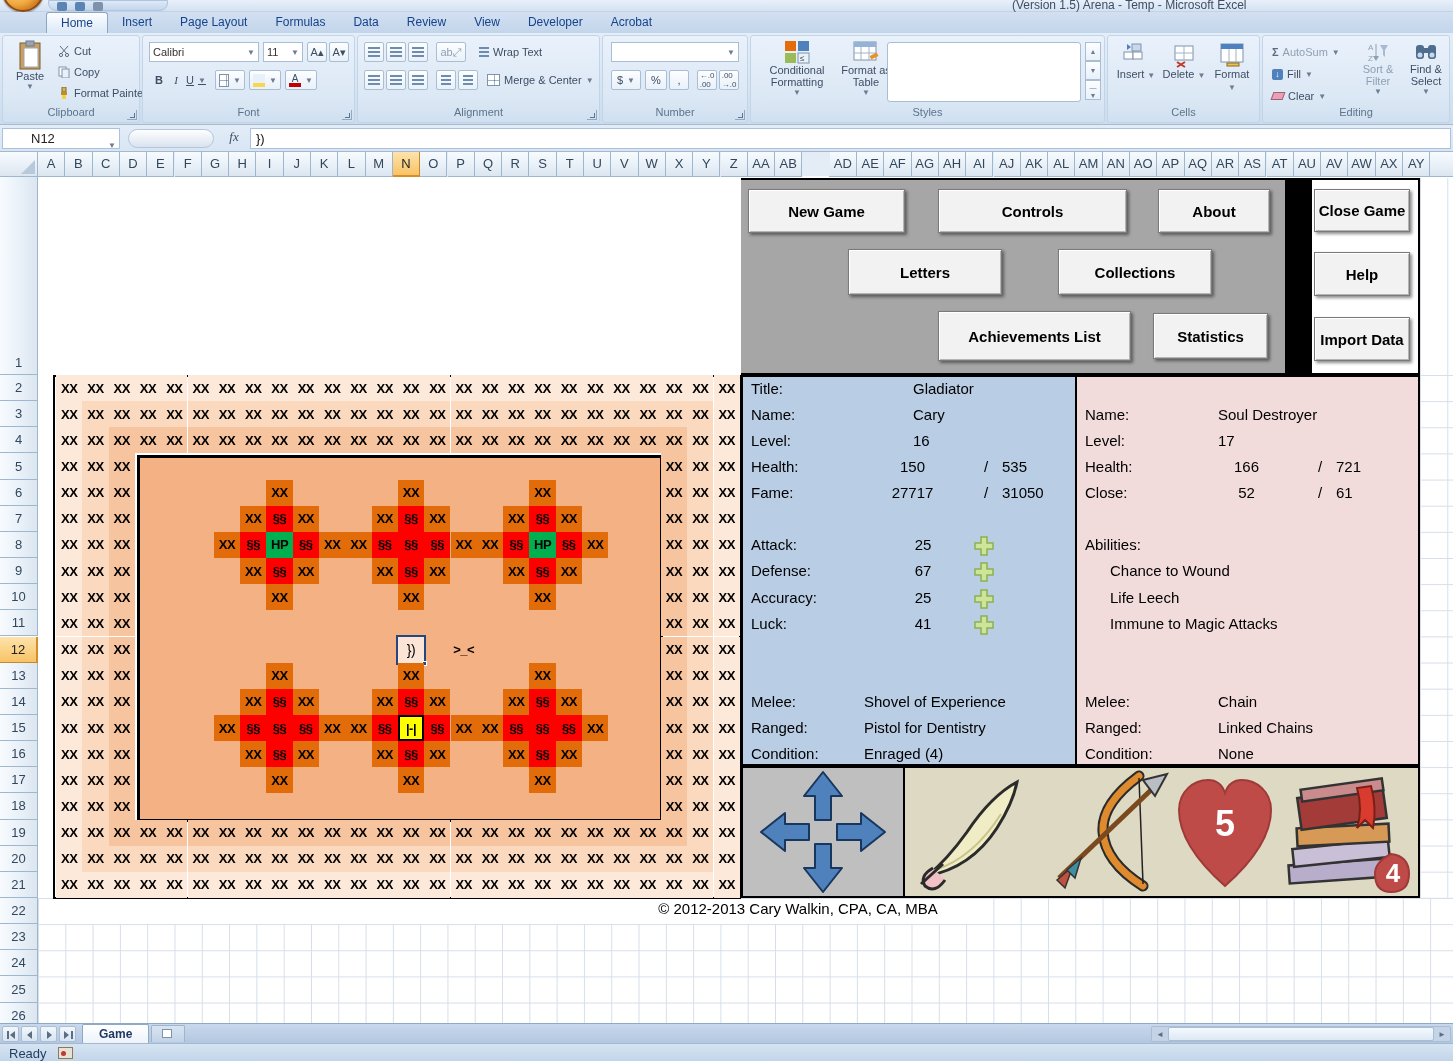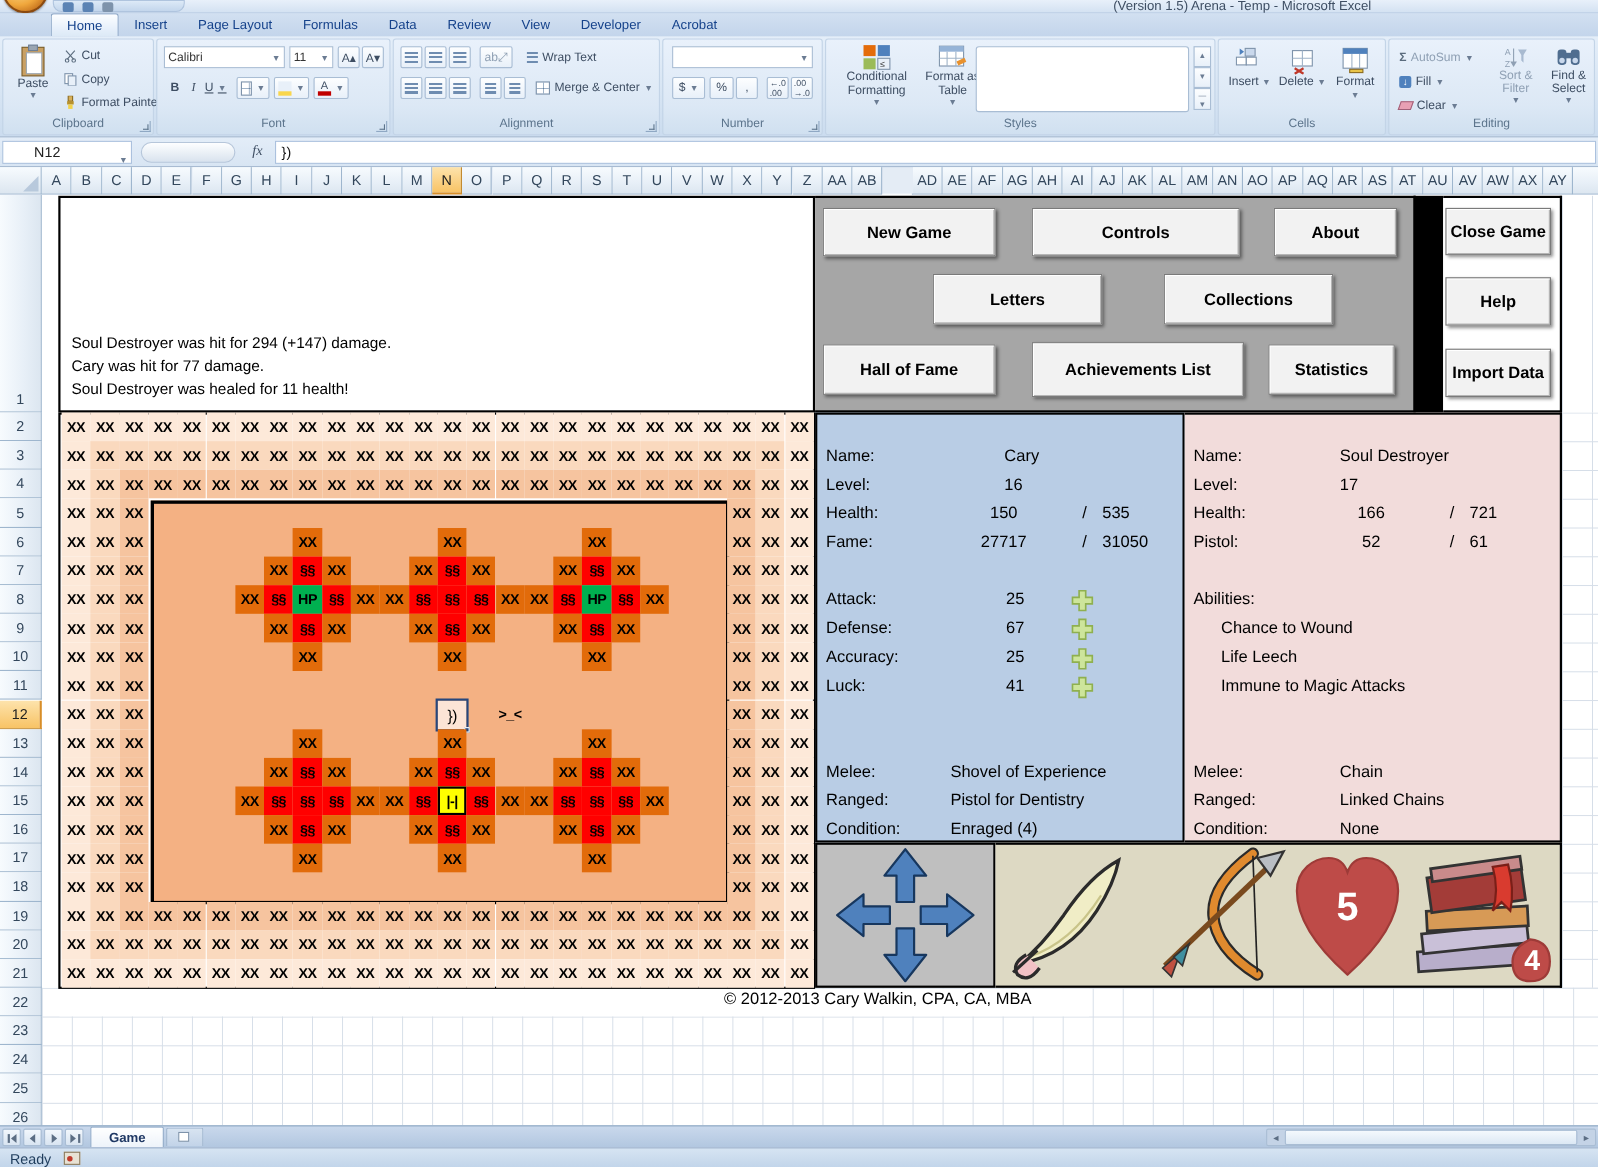--- a/index.html
+++ b/index.html
@@ -507,35 +507,34 @@
       <div class="colh" style="left: 1430.3px; width: 30px;"></div>
     </div>
 
   <div id="gridarea">
 
     <div class="abs glines-vert" style="left:1420px; top:1px;   width:33px;  height:197px;"></div>
     <div class="abs glines-full" style="left:1420px; top:198px; width:33px;  height:523px;"></div>
     <div class="abs glines-full" style="left:38px;   top:721px; width:1415px; height:125px;"></div>
     <div class="white-patch" style="left:54px; top:722px; width:936px; height:25px;"></div>
 
-    <div class="frame" id="message-box">
-      <div class="msg-line" style="bottom:54px;">Soul Destroyer was hit for 294 (+147) damage.</div>
-      <div class="msg-line" style="bottom:33px;">Cary was hit for 77 damage.</div>
-      <div class="msg-line" style="bottom:12px;">Soul Destroyer was healed for 11 health!</div>
-    </div>
 
     <div class="frame" id="menu-panel" style="background: rgb(166, 166, 166);"></div>
     <div id="black-strip"></div>
     <div class="frame" id="side-panel"></div>
 
     <div class="frame" id="map-frame">
       <div id="arena" style="left: 81.9px; top: 78.45px; width: 526px; height: 366.1px; background: rgb(244, 177, 131);"></div>
     </div>
 
     <div class="stat-panel" id="player-panel" style="left: 741px; top: 198px; width: 336px; height: 391px; background: rgb(185, 205, 229);">
+        <div class="prow" style="top: 0px;">
+          <span class="lbl" style="left: 8px;">Title:</span>
+          <span class="val" style="left: 170px;">Gladiator</span>
+        </div>
         <div class="prow" style="top: 26.07px;">
           <span class="lbl" style="left: 8px;">Name:</span>
           <span class="val" style="left: 170px;">Cary</span>
         </div>
         <div class="prow" style="top: 52.14px;">
           <span class="lbl" style="left: 8px;">Level:</span>
           <span class="val" style="left: 170px;">16</span>
         </div>
         <div class="prow" style="top: 78.21px;">
           <span class="lbl" style="left: 8px;">Health:</span>
@@ -603,21 +602,21 @@
           <span class="lbl" style="left: 8px;">Level:</span>
           <span class="val" style="left: 141px;">17</span>
         </div>
         <div class="prow" style="top: 78.21px;">
           <span class="lbl" style="left: 8px;">Health:</span>
           <span class="cur" style="left: 112px;">166</span>
           <span class="slash" style="left: 227px;">/</span>
           <span class="val" style="left: 259px;">721</span>
         </div>
         <div class="prow" style="top: 104.28px;">
-          <span class="lbl" style="left: 8px;">Pistol:</span>
+          <span class="lbl" style="left: 8px;">Close:</span>
           <span class="cur" style="left: 112px;">52</span>
           <span class="slash" style="left: 227px;">/</span>
           <span class="val" style="left: 259px;">61</span>
         </div>
         <div class="prow" style="top: 130.35px;"></div>
         <div class="prow" style="top: 156.42px;">
           <span class="lbl" style="left: 8px;">Abilities:</span>
           <span class="val" style="left: 141px;"></span>
         </div>
         <div class="prow" style="top: 182.49px;">
@@ -715,21 +714,20 @@
       <div class="rowh" style="top: 721px; height: 26.15px;">22</div>
       <div class="rowh" style="top: 747.15px; height: 26.15px;">23</div>
       <div class="rowh" style="top: 773.3px; height: 26.15px;">24</div>
       <div class="rowh" style="top: 799.45px; height: 26.15px;">25</div>
       <div class="rowh" style="top: 825.6px; height: 26.15px;">26</div>
       <div class="game-btn" style="left: 748px; top: 12px; width: 157px; height: 44px;">New Game</div>
       <div class="game-btn" style="left: 938px; top: 12px; width: 189px; height: 44px;">Controls</div>
       <div class="game-btn" style="left: 1158px; top: 12px; width: 112px; height: 44px;">About</div>
       <div class="game-btn" style="left: 1058px; top: 72px; width: 154px; height: 46px;">Collections</div>
       <div class="game-btn" style="left: 848px; top: 72px; width: 154px; height: 46px;">Letters</div>
-      <div class="game-btn" style="left: 748px; top: 136px; width: 157px; height: 46px;">Hall of Fame</div>
       <div class="game-btn" style="left: 938px; top: 134px; width: 193px; height: 50px;">Achievements List</div>
       <div class="game-btn" style="left: 1153px; top: 136px; width: 115px; height: 46px;">Statistics</div>
       <div class="game-btn" style="left: 1314px; top: 12px; width: 96px; height: 43px;">Close Game</div>
       <div class="game-btn" style="left: 1314px; top: 75px; width: 96px; height: 44px;">Help</div>
       <div class="game-btn" style="left: 1314px; top: 140px; width: 96px; height: 44px;">Import Data</div>
       <div class="mcell" style="left: 56px; top: 198px; width: 26.3px; height: 26.15px; background: rgb(253, 233, 217);">XX</div>
       <div class="mcell" style="left: 82.3px; top: 198px; width: 26.3px; height: 26.15px; background: rgb(253, 233, 217);">XX</div>
       <div class="mcell" style="left: 108.6px; top: 198px; width: 26.3px; height: 26.15px; background: rgb(253, 233, 217);">XX</div>
       <div class="mcell" style="left: 134.9px; top: 198px; width: 26.3px; height: 26.15px; background: rgb(253, 233, 217);">XX</div>
       <div class="mcell" style="left: 161.2px; top: 198px; width: 26.3px; height: 26.15px; background: rgb(253, 233, 217);">XX</div>

